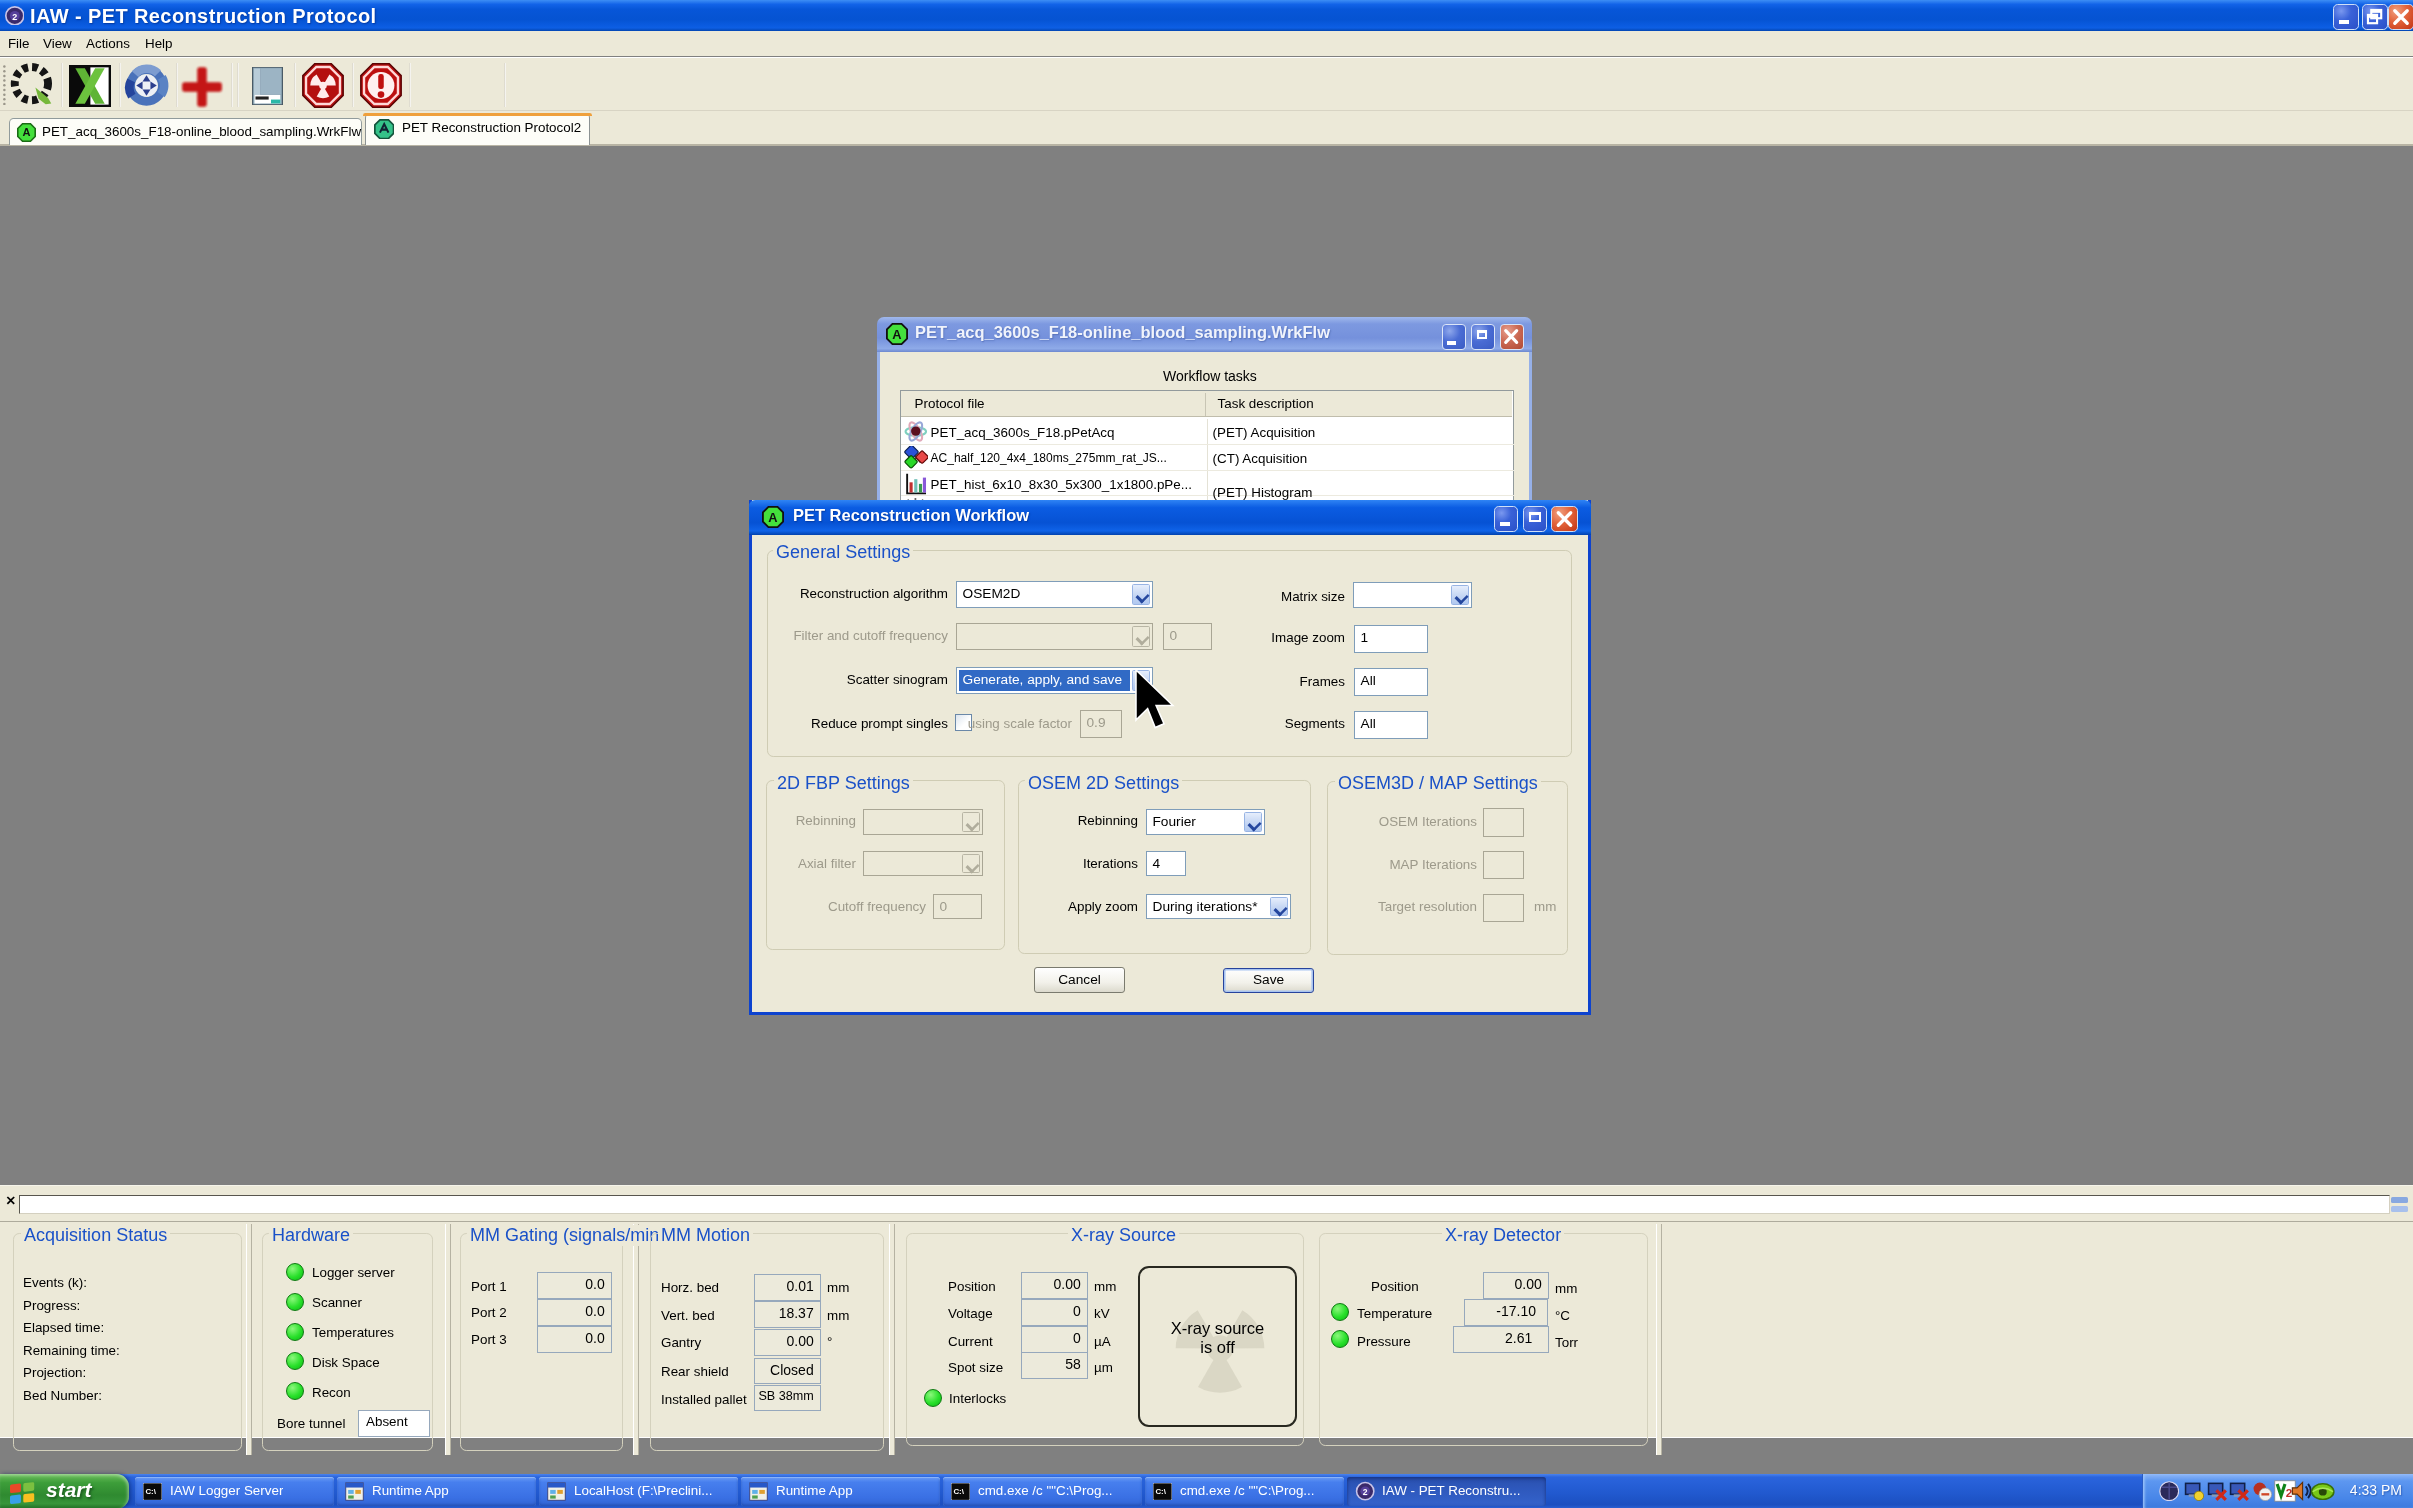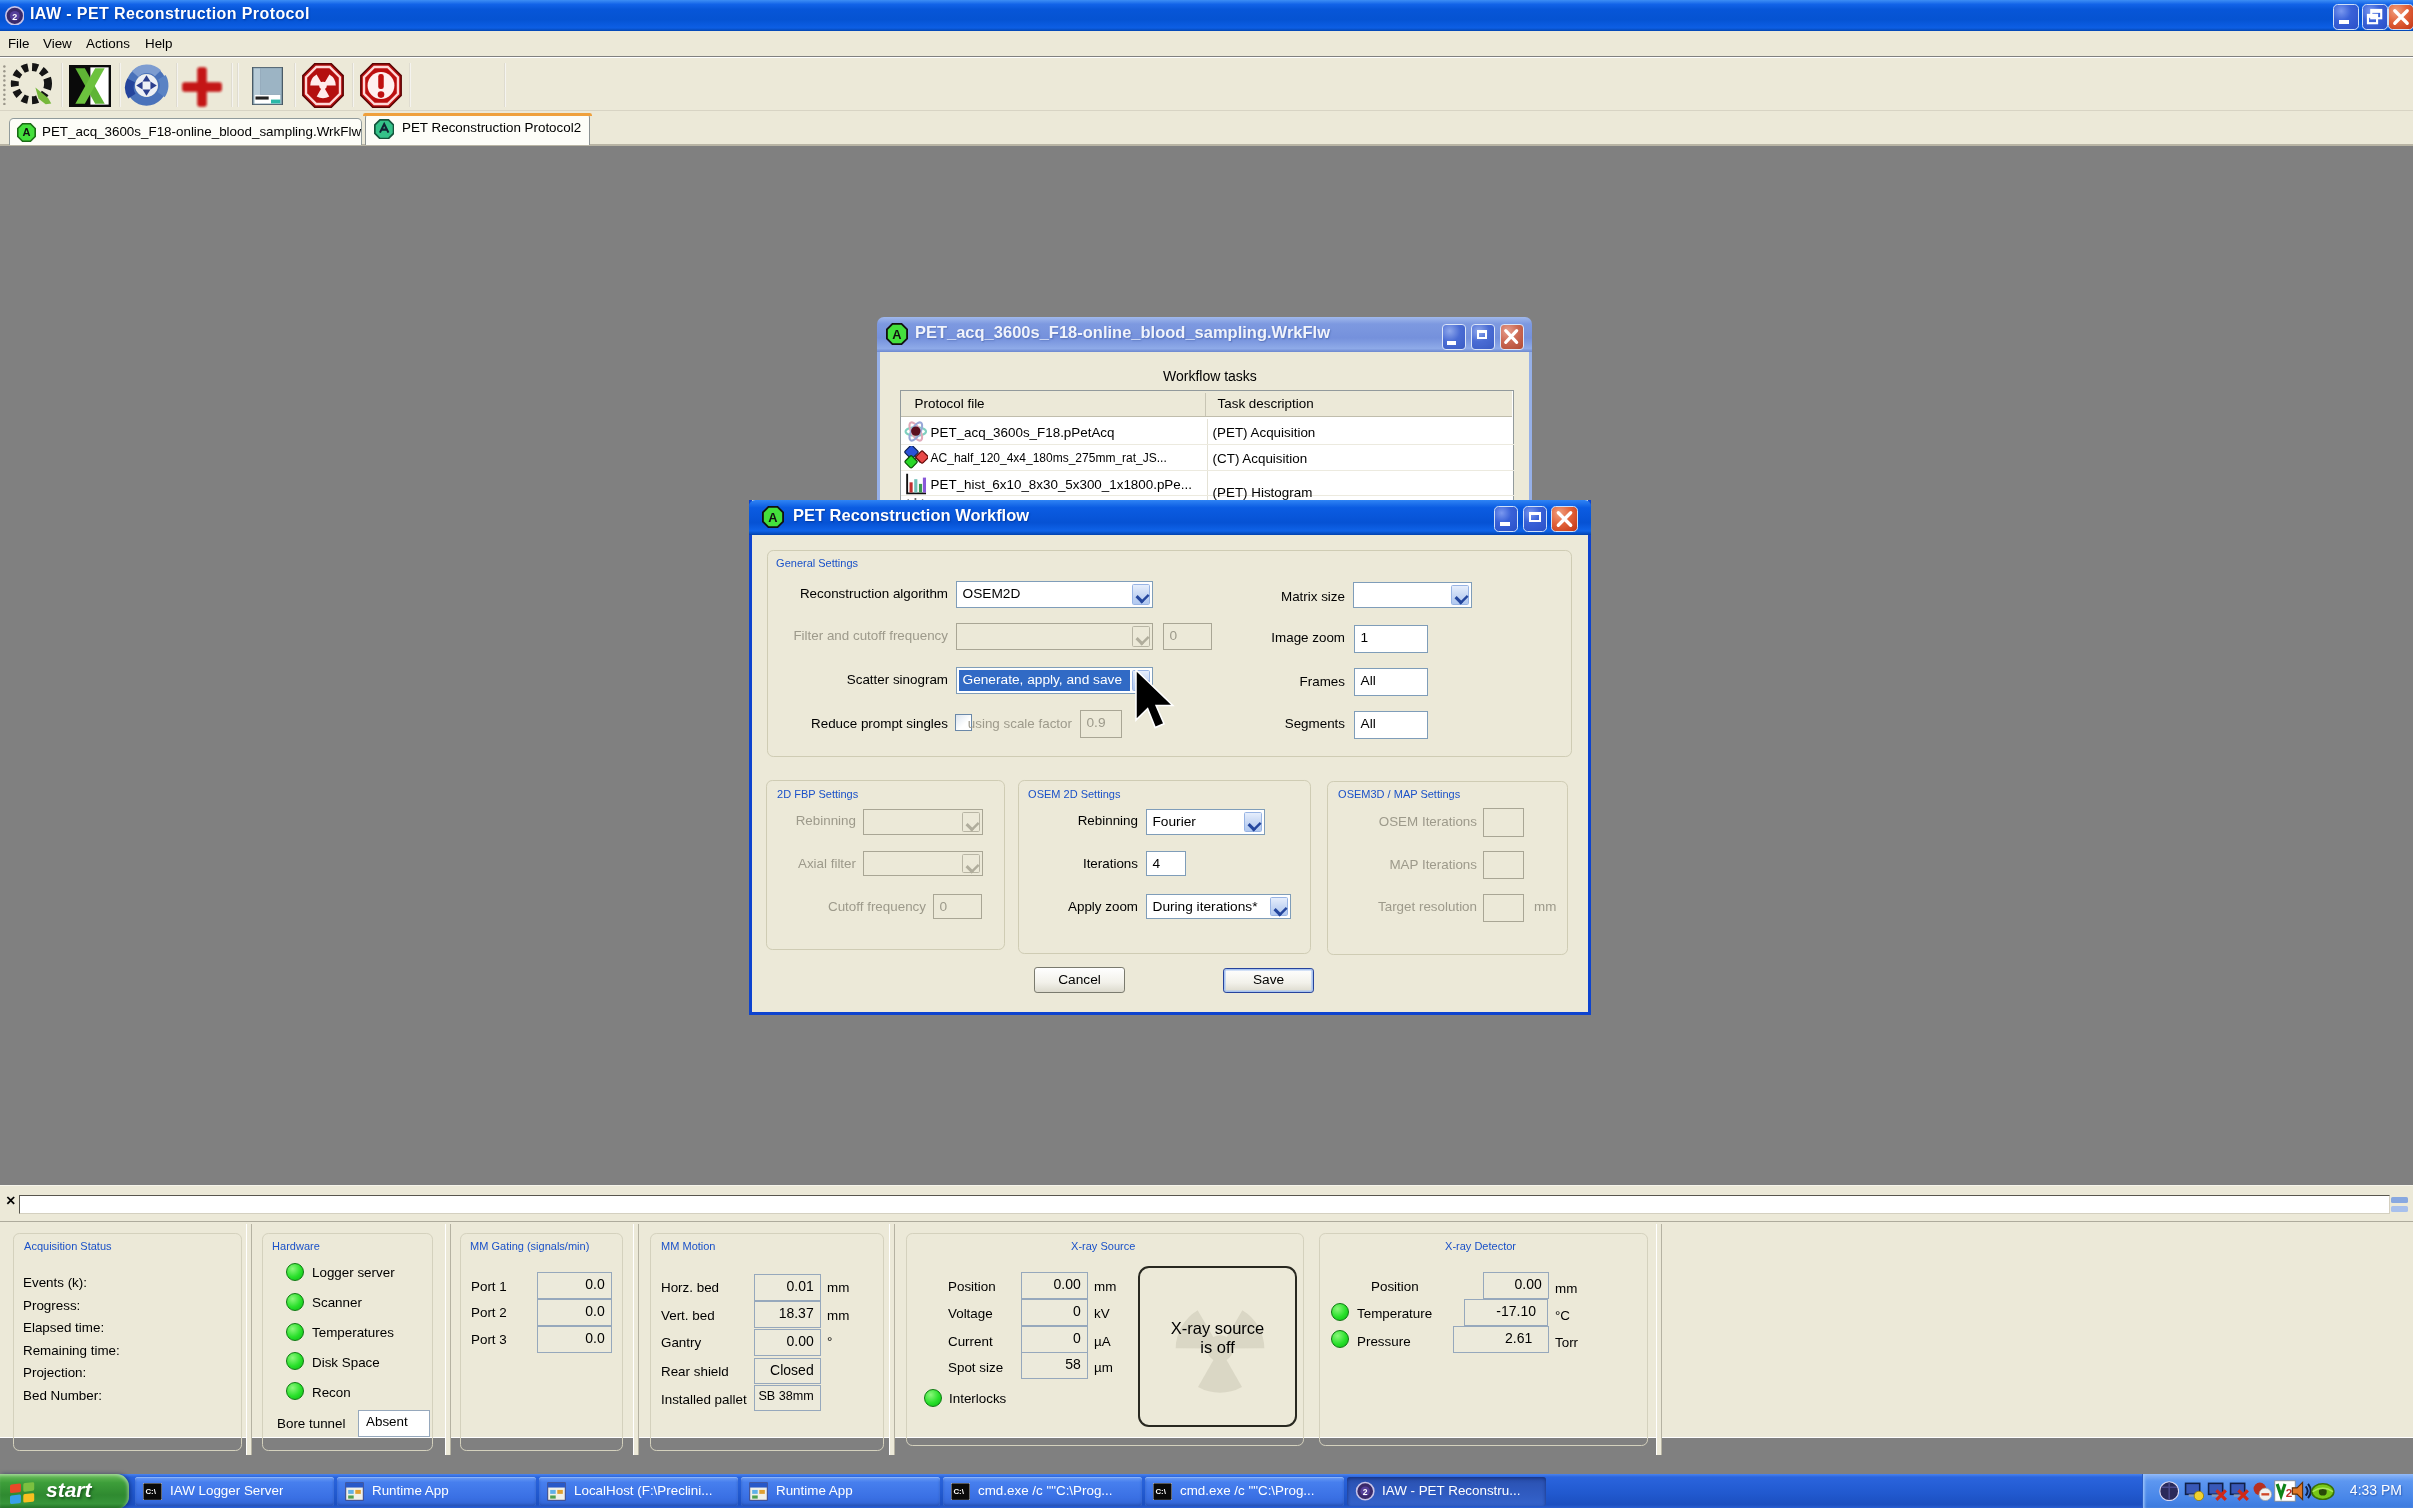--- a/index.html
+++ b/index.html
@@ -2,21 +2,21 @@
 <html style="font-size:12.6px"><head>
 <meta charset="utf-8">
 <style>
 * { margin:0; padding:0; box-sizing:border-box; }
 html,body { width:2413px; height:1508px; overflow:hidden; }
 body { font-family:"Liberation Sans", sans-serif; position:relative; background:#808080; }
 .abs { position:absolute; }
 
 #titlebar { left:0; top:0; width:2413px; height:31px;
   background:linear-gradient(180deg,#3d8ef5 0%,#1263e8 14%,#0756d8 30%,#0553d2 62%,#0a5be0 82%,#0d5fe4 90%,#0345b2 100%); }
-#titlebar .ttext { position:absolute; left:30px; top:4.7px; color:#fff; font-size:16px; font-weight:bold; letter-spacing:0.4px; text-shadow:0.8px 0.8px 1.6px #0338a0;text-align:center; }
+#titlebar .ttext { position:absolute; left:30px; top:4.7px; color:#fff; font-size:20px; font-weight:bold; letter-spacing:0.4px; text-shadow:0.8px 0.8px 1.6px #0338a0;text-align:center; }
 .winbtn { position:absolute; top:3.9px; width:26px; height:26px; border-radius:4.7px; border:1.6px solid #cfe0f8; }
 .winbtn.bmin, .winbtn.bmax { background:radial-gradient(circle at 30% 25%,#7a98ef 0%,#3a62d8 40%,#2a50c8 100%); }
 .winbtn.bclose { background:radial-gradient(circle at 30% 25%,#f0a080 0%,#e2633a 45%,#c23415 100%); }
 .winbtn .dash { position:absolute; left:4.7px; bottom:4.7px; width:10.2px; height:3.9px; background:#fff; }
 .winbtn .sq { position:absolute; left:5.5px; top:5.5px; width:11.8px; height:10.2px; border:2.4px solid #fff; border-top-width:3.1px; }
 .winbtn .xx { position:absolute; left:0; top:0; width:100%; height:100%; }
 #menubar { left:0; top:31px; width:2413px; height:25px; background:#ece9d8; color:#000; font-size:13.4px; }
 #menubar span { position:absolute; top:4.7px; }
 #toolbar { left:0; top:57px; width:2413px; height:54px; background:#ece9d8; border-top:0.8px solid #fff; border-bottom:0.8px solid #d8d4c4; }
 .tsep { position:absolute; top:4.7px; width:1.6px; height:44px; background:linear-gradient(90deg,#d4d0c0,#fff); }
@@ -30,21 +30,21 @@
 #wftitle .ttext { position:absolute; left:38px; top:6.3px; font-size:16.5px; font-weight:bold; color:#f0f3fb; text-shadow:0.8px 0.8px 1.6px #5570b8; white-space:nowrap; }
 .wbtn { position:absolute; top:7px; width:23.6px; height:26px; border-radius:3.9px; border:1.6px solid #dce6f8; }
 .wbtn.m1,.wbtn.m2 { background:radial-gradient(circle at 30% 25%,#8fa8ec 0%,#4a6cd4 45%,#3a5cc4 100%); }
 .wbtn.m3 { background:radial-gradient(circle at 30% 25%,#e8a090 0%,#cc6a55 45%,#b04a35 100%); }
 #dlg { left:749px; top:500px; width:842px; height:515px; background:#ece9d8; border:3.1px solid #0d43cf; border-top:none; }
 #dlgtitle { position:absolute; left:-3.1px; top:0px; width:842px; height:35px; border-radius:6.3px 6.3px 0 0;
   background:linear-gradient(180deg,#2f84f5 0%,#0b5ce2 22%,#0652d4 65%,#0f63e8 88%,#0243ae 100%); }
 #dlgtitle .ttext { position:absolute; left:44px; top:6.3px; font-size:16.5px; font-weight:bold; color:#fff; text-shadow:0.8px 0.8px 1.6px #0338a0; white-space:nowrap; }
 
 .grp { position:absolute; border:0.8px solid #cfccb4; border-radius:6.3px; }
-.grplab { position:absolute; background:#ece9d8; color:#1a51c8; font-size:11px; padding:0 3.1px; white-space:nowrap;margin-top:15px; }
+.grplab { position:absolute; background:#ece9d8; color:#1a51c8; font-size:18px; padding:0 3.1px; white-space:nowrap; }
 .lab { position:absolute; font-size:13.4px; color:#000; white-space:nowrap; }
 .lab.r { white-space:normal; text-align:right; }
 .lab.dis { color:#9d9a8b; }
 .fld { position:absolute; background:#fff; border:0.8px solid #7f9db9; font-size:13.7px; color:#000; }
 .fld span { position:absolute; left:5.5px; top:3.9px; }
 .fld.dis { background:#ece9d8; border-color:#a9a695; color:#9d9a8b; }
 .combo { position:absolute; background:#fff; border:0.8px solid #7f9db9; }
 .combo .ctext { position:absolute; left:5.5px; top:3.9px; font-size:13.7px; color:#000; white-space:nowrap; }
 .combo .arr { position:absolute; right:1.6px; top:1.6px; bottom:1.6px; width:18px; background:linear-gradient(180deg,#e6eefc,#c8d8f4 50%,#b0c8f0); border:0.8px solid #98b4e4; border-radius:1.6px; }
 .combo .arr:after { content:""; position:absolute; left:3.9px; top:6.3px; width:7.9px; height:7.9px; border-left:3.1px solid #25479e; border-bottom:3.1px solid #25479e; transform:rotate(-45deg) scale(1,0.8); }

